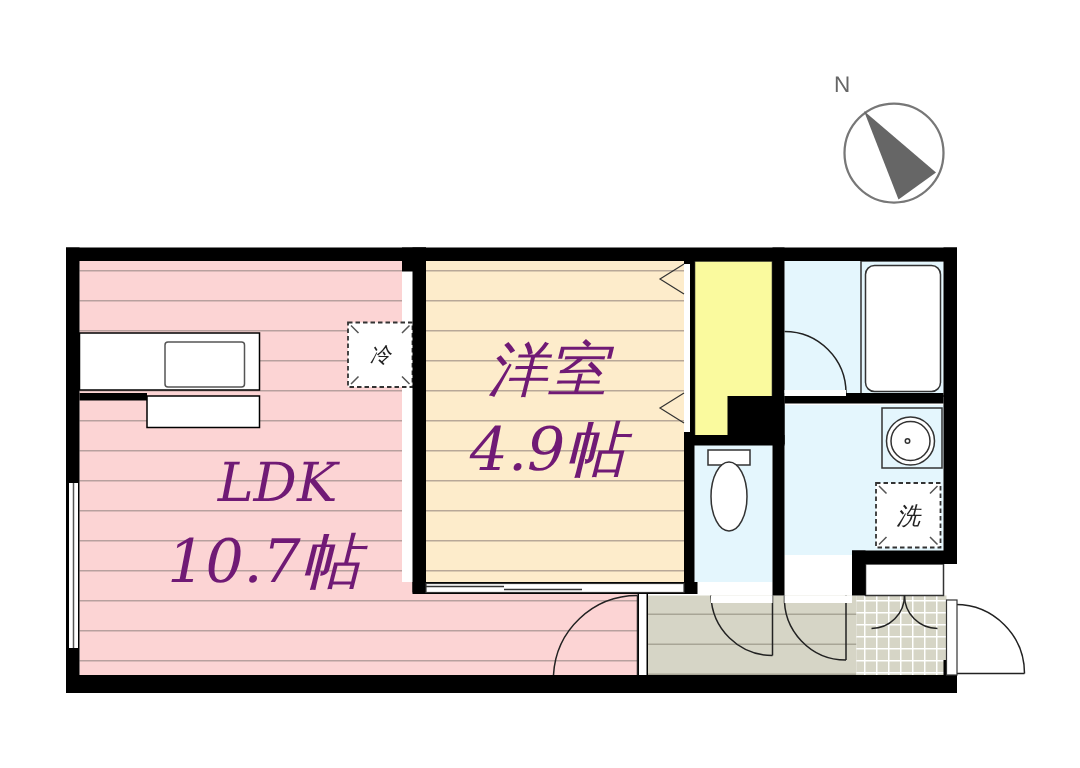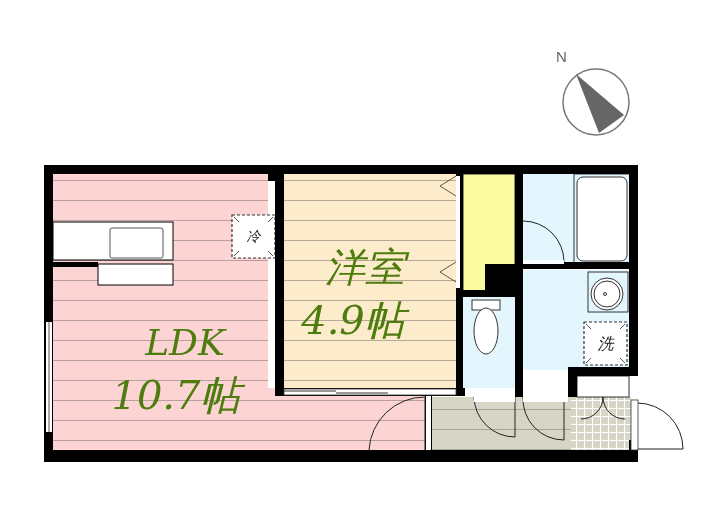--- a/index.html
+++ b/index.html
@@ -1,18 +1,18 @@
 <!DOCTYPE html>
 <html><head>
 <meta charset="utf-8">
 <style>
   html,body{margin:0;padding:0;background:#ffffff;}
   body{width:720px;height:512px;position:relative;overflow:hidden;font-family:"DejaVu Serif",serif;}
   svg{position:absolute;left:0;top:0;}
-  .label{position:absolute;font-family:"DejaVu Serif","Liberation Serif",serif;font-style:italic;color:#4d7c0f;text-align:center;line-height:1;margin-top:20px;}
+  .label{position:absolute;font-family:"DejaVu Serif","Liberation Serif",serif;font-style:italic;color:#701a75;text-align:center;line-height:1;}
   .mark{position:absolute;font-family:"DejaVu Sans",sans-serif;font-style:italic;font-size:14px;color:#222;text-align:center;}
   .compassN{position:absolute;font-family:"Liberation Sans",sans-serif;font-size:15px;color:#666;}
 </style>
 </head>
 <body>
 
 <svg width="720" height="512" viewBox="0 0 720 512">
   <defs>
     <pattern id="pinkLines" width="10" height="20" patternUnits="userSpaceOnUse">
       <rect width="10" height="20" fill="#fcd4d4"></rect>
@@ -150,16 +150,16 @@
     <polygon points="576,74 624,115 599,133" fill="#666"></polygon>
   </g>
 </svg>
 
 <div class="compassN" style="left:556px;top:48px;">N</div>
 
 <div class="label" style="left:100px;top:305px;width:170px;font-size:36px;">LDK</div>
 <div class="label" style="left:86px;top:355px;width:180px;font-size:40px;font-style:italic;">10.7帖</div>
 
 <div class="label" style="left:290px;top:227px;width:150px;font-size:40px;">洋室</div>
-<div class="label" style="left:278px;top:280px;width:150px;font-size:40px;">4.9帖</div>
+<div class="label" style="left:290px;top:280px;width:150px;font-size:40px;">4.9帖</div>
 
 <div class="mark" style="left:232px;top:228px;width:43px;">冷</div>
 <div class="mark" style="left:584px;top:334px;width:43px;font-size:16px;">洗</div>
 
 </body></html>

